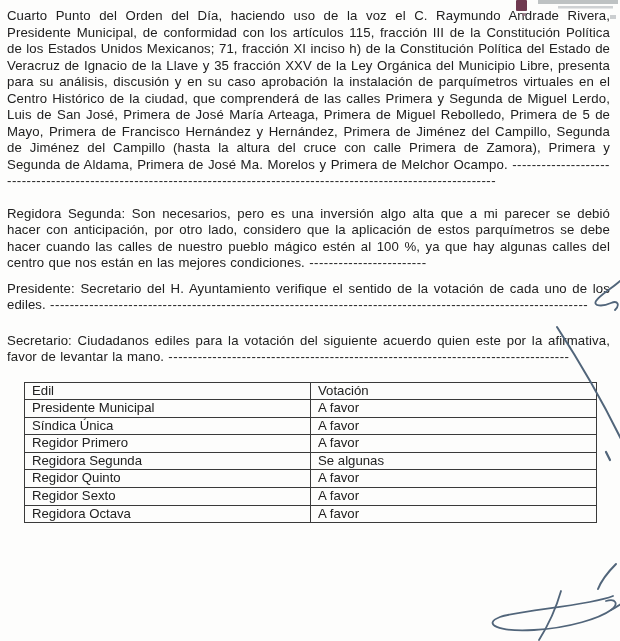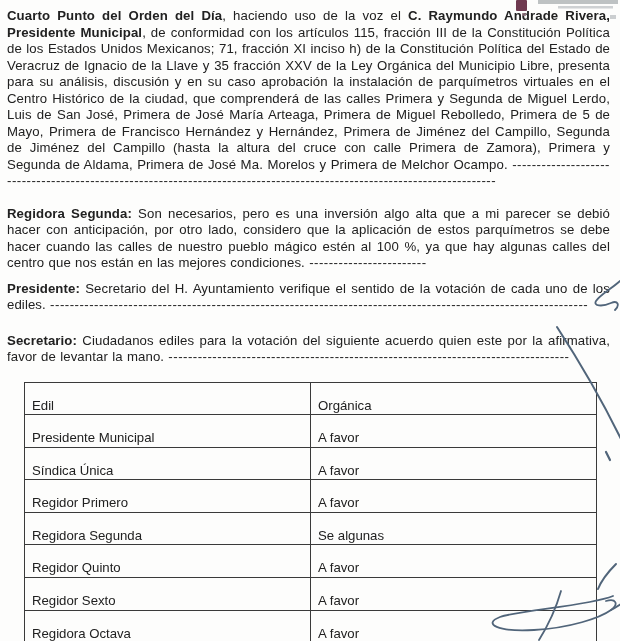--- a/index.html
+++ b/index.html
@@ -26,34 +26,34 @@
     font-size:13.2px;
     line-height:16.5px;
     text-align:justify;
     letter-spacing:0.1px;
     word-spacing:0.5px;
     color:#212121;
   }
   #paragraphs p:first-child{margin-top:8px;}
   #paragraphs p.tight{margin-bottom:9px;}
   #paragraphs p.wide{margin-bottom:19px;}
-  #paragraphs .seg-bold{font-weight:bold;}
+  #paragraphs .seg-bold{font-weight:normal;}
   .dashes{letter-spacing:0.5px;}
   table.vote{
     border-collapse:collapse;
     margin-left:17px;
     width:573px;
     table-layout:fixed;
     font-size:13.2px;
   }
   table.vote th, table.vote td{
     border:1.6px solid #3a3a3a;
     font-weight:normal;
     text-align:left;
-    padding:16px 2px 2px 7px;
+    padding:1px 2px 2px 7px;
     line-height:13.6px;
     height:13.6px;
     white-space:nowrap;
     overflow:hidden;
     margin-top:24px;
   }
   table.vote col{width:286px;}
   .overlay{
     position:absolute;
     left:0;top:0;
@@ -72,21 +72,21 @@
         <p><span class="seg-bold">Secretario:</span><span class=""> Ciudadanos ediles para la votación del siguiente acuerdo quien este por la afirmativa, favor de levantar la mano. </span><span class=" dashes">----------------------------------------------------------------------------------</span></p>
       </div>
     <table class="vote" id="vote-table">
       <colgroup>
           <col>
           <col>
         </colgroup>
       <thead>
         <tr>
           <th>Edil</th>
-          <th>Orgánica</th>
+          <th>Votación</th>
         </tr>
       </thead>
       <tbody id="vote-table-body">
           <tr>
             <td>Presidente Municipal</td>
             <td>A favor</td>
           </tr>
           <tr>
             <td>Síndica Única</td>
             <td>A favor</td>

